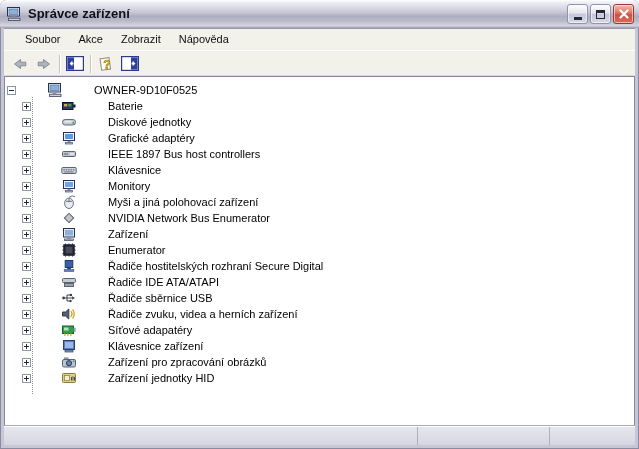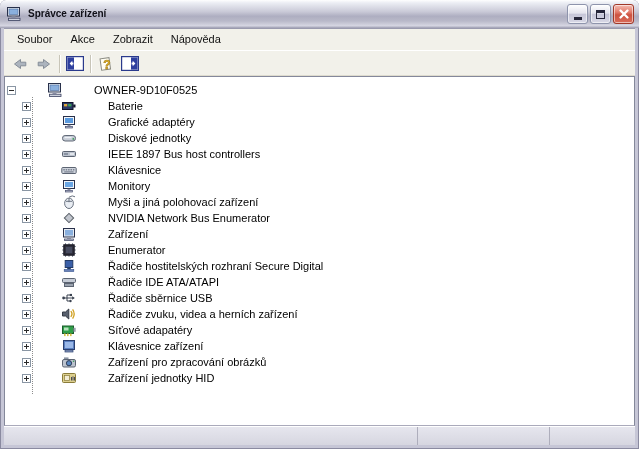--- a/index.html
+++ b/index.html
@@ -7,38 +7,38 @@
               font-family:"Liberation Sans", sans-serif; }
   .window { position:relative; width:639px; height:449px;
             background:#c6c6d6; border-radius:6px 6px 0 0;
             box-shadow:inset 0 0 0 1px #8a8aa0; }
   
   .titlebar { position:absolute; top:0; left:0; right:0; height:28px;
               border-radius:6px 6px 0 0; display:flex; align-items:center;
               padding:0 5px 0 6px;
               background:linear-gradient(180deg,#fefefe 0%,#eceef4 10%,#c9c9d7 42%,#aeaec1 58%,#b9b9c9 75%,#d6d6e2 92%,#9c9cb0 100%); }
   .title-icon { width:17px; height:16px; margin-right:5px; flex:0 0 auto; }
-  .title-text { font-size:10px; font-weight:bold; color:#101018; flex:1 1 auto;
+  .title-text { font-size:13px; font-weight:bold; color:#101018; flex:1 1 auto;
                 white-space:nowrap; overflow:hidden; padding-bottom:1px; }
   .caption-buttons { display:flex; gap:2px; align-items:center; }
   .cap-btn { width:21px; height:20px; border-radius:3px; display:flex;
              align-items:center; justify-content:center; cursor:default;
              border:1px solid #8e94ac;
              background:linear-gradient(180deg,#ffffff 0%,#e4e4ee 45%,#c6c6d8 52%,#d8d8e6 100%);
              box-shadow:inset 0 0 0 1px rgba(255,255,255,.55); }
   .cap-btn.close { border-color:#a03828;
              background:linear-gradient(180deg,#f4bcb2 0%,#e27a6a 40%,#cc5240 55%,#da6c5a 100%); }
   .glyph-min { width:8px; height:3px; background:#26263a; margin-top:9px; }
   .glyph-max { width:9px; height:9px; border:1px solid #26263a; border-top:3px solid #26263a; background:transparent; }
   
   .client { position:absolute; top:28px; left:4px; right:4px; bottom:4px;
             display:flex; flex-direction:column; background:#f2f1ea;
             border-top:1px solid #9a9aae; }
   
-  .menubar { height:21px; display:flex; align-items:center; padding-left:4px;
+  .menubar { height:21px; display:flex; align-items:center; padding-left:12px;
              background:#f2f1ea; font-size:11px; color:#101010; }
   .menu-item { padding:3px 9px 4px 9px; cursor:default; }
   
   .toolbar { height:26px; display:flex; align-items:center; padding-left:4px;
              background:#f2f1ea; border-top:1px solid #ffffff;
              box-shadow:inset 0 -1px 0 #dedbce; }
   .tool-btn { width:24px; height:22px; display:flex; align-items:center;
               justify-content:center; border:1px solid transparent; }
   .tool-sep { width:1px; height:18px; background:#c8c5b8; margin:0 3px;
               box-shadow:1px 0 0 #ffffff; }
@@ -189,44 +189,44 @@
           <div class="tree-row child">
             <span class="pm-box">
               <svg width="9" height="9" viewBox="0 0 9 9">
                 <rect x="0.5" y="0.5" width="8" height="8" fill="#ffffff" stroke="#8a96a4"></rect>
                 <line x1="2" y1="4.5" x2="7" y2="4.5" stroke="#2a2a2a"></line>
                 <line x1="4.5" y1="2" x2="4.5" y2="7" stroke="#2a2a2a"></line>
               </svg>
             </span>
             <span class="tree-icon">
               <svg width="16" height="16" viewBox="0 0 16 16">
+                <rect x="1.5" y="5.5" width="13" height="5.5" rx="2.6" fill="#c6ccd6" stroke="#626a78"></rect>
+                <rect x="3.5" y="7" width="7" height="1.2" fill="#eef1f6"></rect>
+                <circle cx="12.3" cy="8.9" r=".9" fill="#3a9a56"></circle>
+              </svg>
+            </span>
+            <span class="tree-label">Diskové jednotky</span>
+          </div>
+          <div class="tree-row child">
+            <span class="pm-box">
+              <svg width="9" height="9" viewBox="0 0 9 9">
+                <rect x="0.5" y="0.5" width="8" height="8" fill="#ffffff" stroke="#8a96a4"></rect>
+                <line x1="2" y1="4.5" x2="7" y2="4.5" stroke="#2a2a2a"></line>
+                <line x1="4.5" y1="2" x2="4.5" y2="7" stroke="#2a2a2a"></line>
+              </svg>
+            </span>
+            <span class="tree-icon">
+              <svg width="16" height="16" viewBox="0 0 16 16">
                 <rect x="2.5" y="2.5" width="11" height="8" fill="#f2f5fa" stroke="#28304a"></rect>
                 <rect x="4" y="4" width="8" height="5" fill="#5a9ade"></rect>
                 <rect x="6.5" y="10.8" width="3" height="1.4" fill="#8a90a4"></rect>
                 <rect x="4.5" y="12.4" width="7" height="1.6" fill="#b8bece" stroke="#4a5070" stroke-width=".7"></rect>
               </svg>
             </span>
             <span class="tree-label">Grafické adaptéry</span>
-          </div>
-          <div class="tree-row child">
-            <span class="pm-box">
-              <svg width="9" height="9" viewBox="0 0 9 9">
-                <rect x="0.5" y="0.5" width="8" height="8" fill="#ffffff" stroke="#8a96a4"></rect>
-                <line x1="2" y1="4.5" x2="7" y2="4.5" stroke="#2a2a2a"></line>
-                <line x1="4.5" y1="2" x2="4.5" y2="7" stroke="#2a2a2a"></line>
-              </svg>
-            </span>
-            <span class="tree-icon">
-              <svg width="16" height="16" viewBox="0 0 16 16">
-                <rect x="1.5" y="5.5" width="13" height="5.5" rx="2.6" fill="#c6ccd6" stroke="#626a78"></rect>
-                <rect x="3.5" y="7" width="7" height="1.2" fill="#eef1f6"></rect>
-                <circle cx="12.3" cy="8.9" r=".9" fill="#3a9a56"></circle>
-              </svg>
-            </span>
-            <span class="tree-label">Diskové jednotky</span>
           </div>
           <div class="tree-row child">
             <span class="pm-box">
               <svg width="9" height="9" viewBox="0 0 9 9">
                 <rect x="0.5" y="0.5" width="8" height="8" fill="#ffffff" stroke="#8a96a4"></rect>
                 <line x1="2" y1="4.5" x2="7" y2="4.5" stroke="#2a2a2a"></line>
                 <line x1="4.5" y1="2" x2="4.5" y2="7" stroke="#2a2a2a"></line>
               </svg>
             </span>
             <span class="tree-icon">

